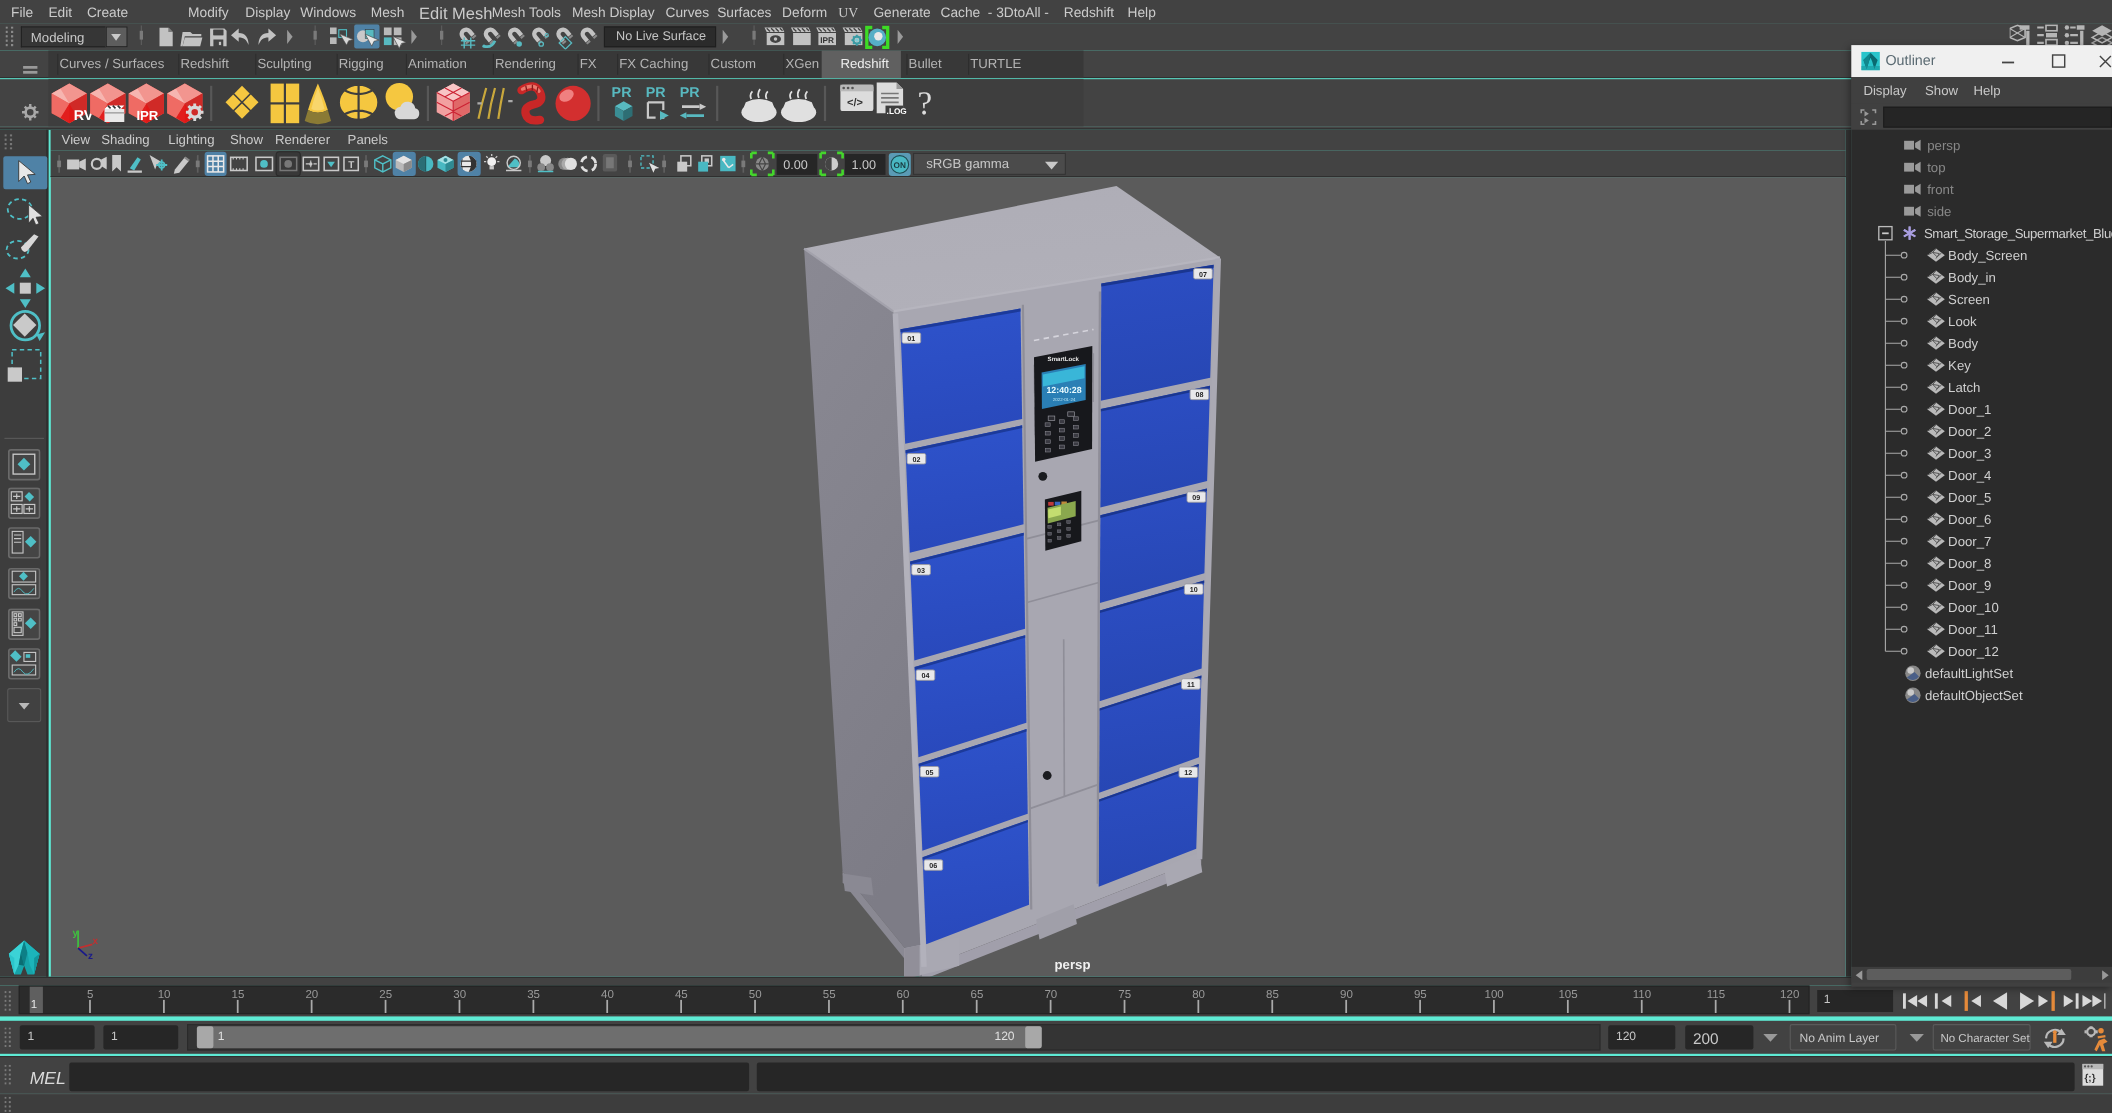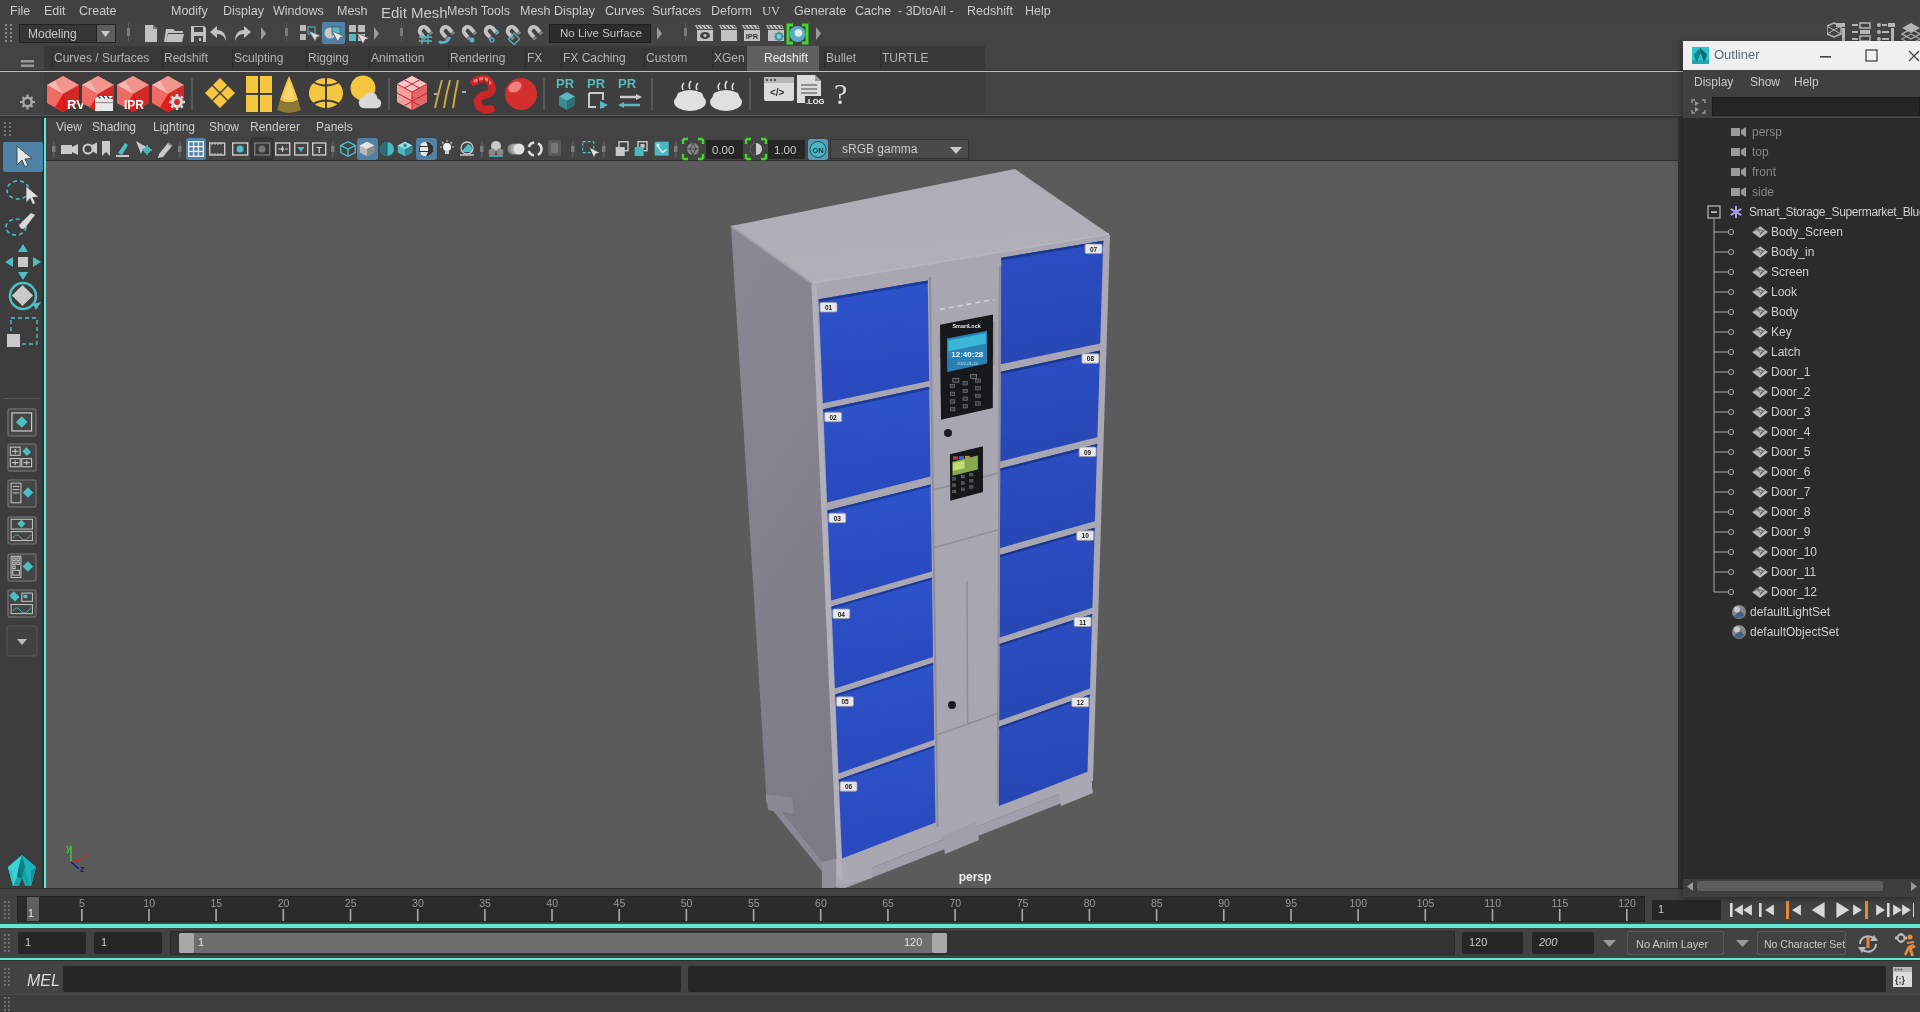--- a/index.html
+++ b/index.html
@@ -1064,21 +1064,21 @@
 <div class="abs" style="left:8px;top:1px;width:768px;height:20px;background:#6e6e6e;border-radius:2px;"></div>
 <div class="abs" style="left:8px;top:1px;width:15px;height:20px;background:#a8a8a8;border-radius:2px;"></div>
 <div class="abs" style="left:761px;top:1px;width:15px;height:20px;background:#a8a8a8;border-radius:2px;"></div>
 <span class="txt" style="left:27px;top:4px;font-size:11px;color:#e0e0e0;">1</span>
 <span class="txt" style="left:733px;top:4px;font-size:11px;color:#e0e0e0;">120</span>
 </div>
 <div class="abs" style="left:1462px;top:4px;width:61px;height:22px;background:#262626;border-radius:2px;">
         <span class="txt" style="left:7px;top:4px;font-size:11px;">120</span>
       </div>
 <div class="abs" style="left:1532px;top:4px;width:62px;height:22px;background:#262626;border-radius:2px;">
-        <span class="txt" style="left:7px;top:4px;font-size:11px;font-style:italic;">200</span>
+        <span class="txt" style="left:7px;top:4px;font-size:14px;">200</span>
       </div>
 <svg class="abs" style="left:1602px;top:11px;" width="16" height="10">
         <polygon points="1,1 14,1 7.5,8" fill="#999"></polygon>
       </svg>
 <div class="abs" style="left:1627px;top:3px;width:97px;height:24px;border:1px solid #5a5a5a;border-radius:2px;">
         <span class="txt" style="left:8px;top:6px;font-size:11px;">No Anim Layer</span>
       </div>
 <svg class="abs" style="left:1735px;top:11px;" width="16" height="10">
         <polygon points="1,1 14,1 7.5,8" fill="#999"></polygon>
       </svg>

